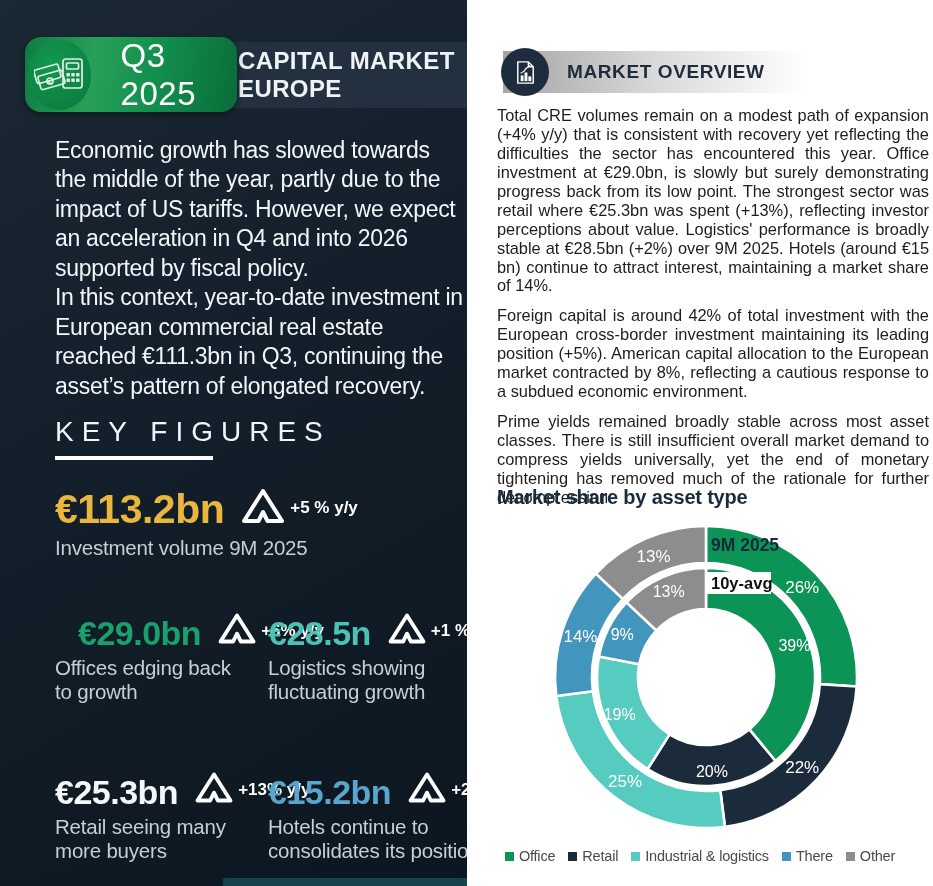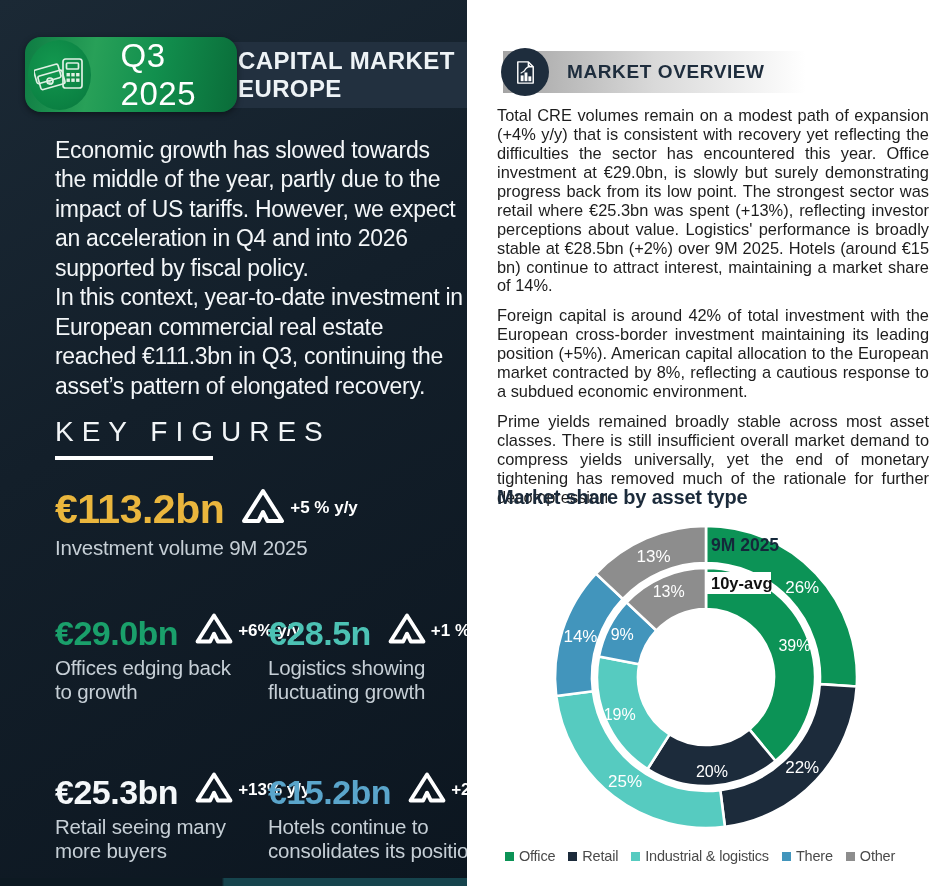--- a/index.html
+++ b/index.html
@@ -128,21 +128,21 @@
             </svg>
         </span>
         <span class="pct">+5 % y/y</span>
       </div>
     </div>
     <div class="fig-caption">Investment volume 9M 2025</div>
   </div>
 
   <div class="figure small f2">
     <div class="fig-top">
-      <div class="fig-value" style="color: rgb(26, 160, 107);">€29.0bn</div>
+      <div class="fig-value" style="color: rgb(26, 160, 107); margin-left: 23px;">€29.0bn</div>
       <div class="delta">
         <span>
           <svg width="42" height="33" viewBox="0 0 44 38">
               <path d="M22 4 L41 34 H26.5 L22 25 L17.5 34 H3 Z" fill="none" stroke="#fff" stroke-width="4.4" stroke-linejoin="round"></path>
             </svg>
         </span>
         <span class="pct">+6% y/y</span>
       </div>
     </div>
     <div class="fig-caption">Offices edging back

